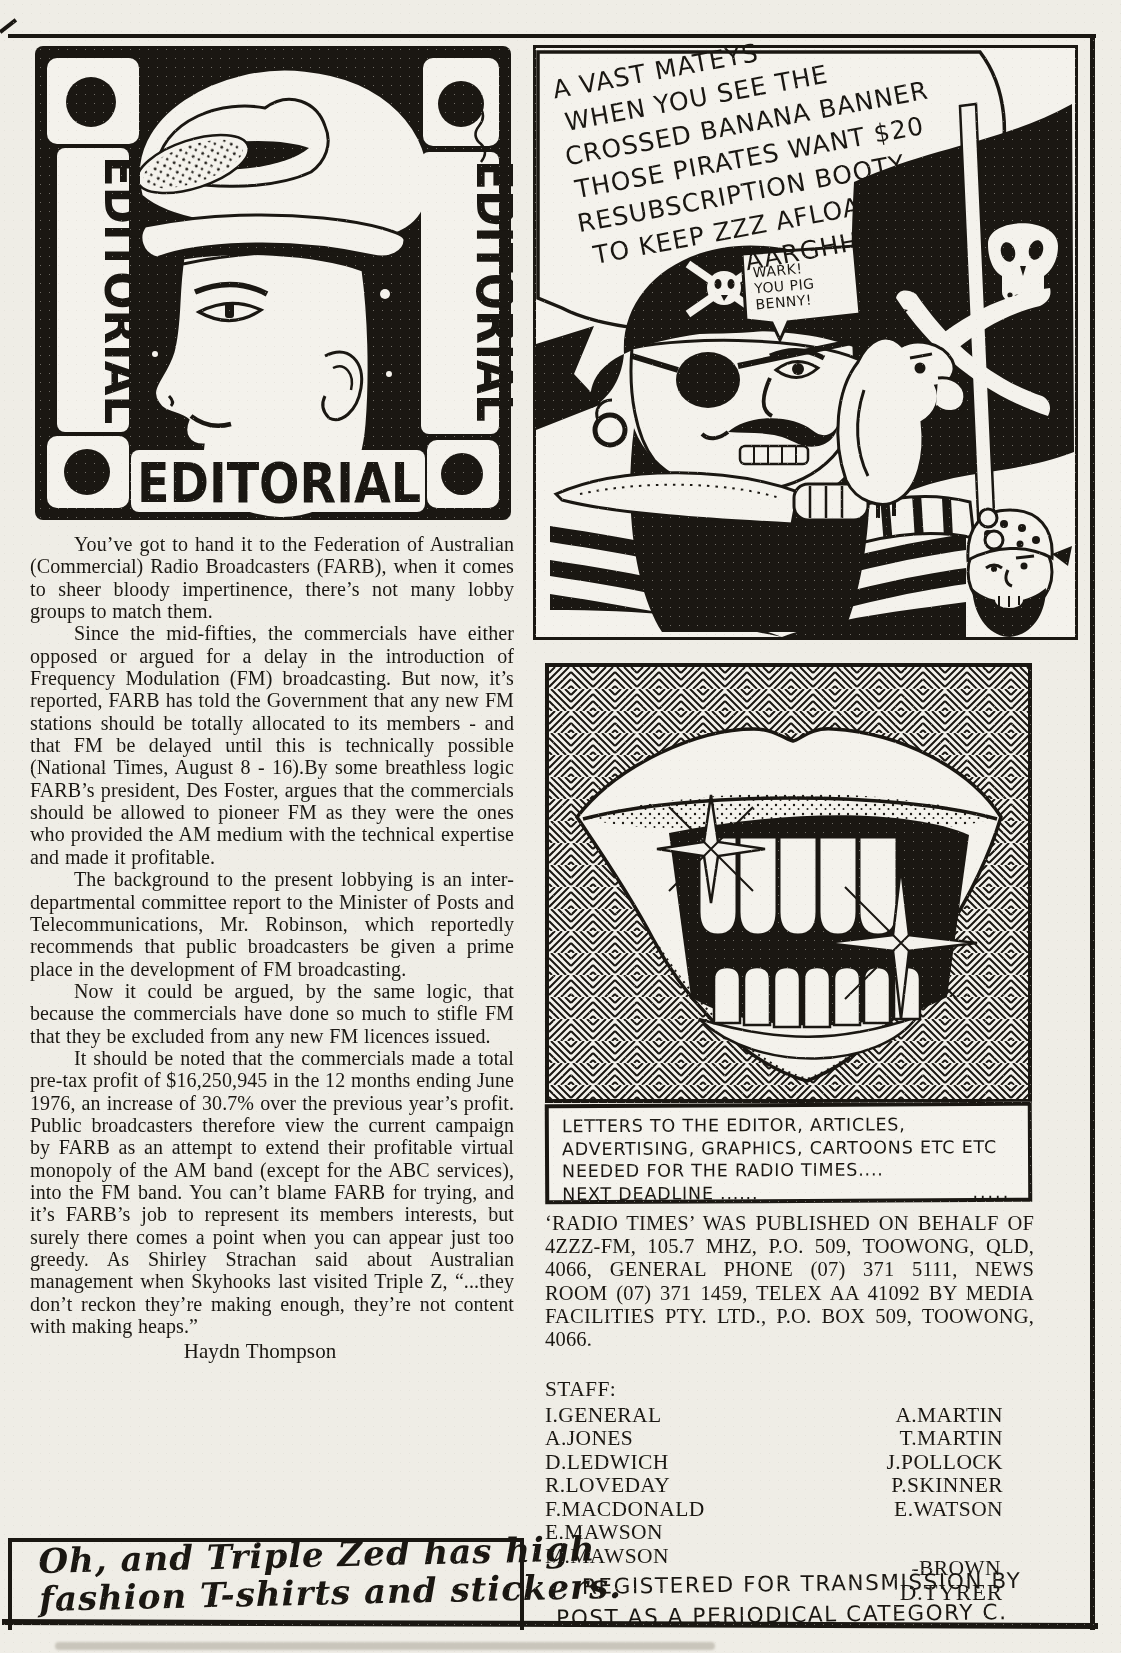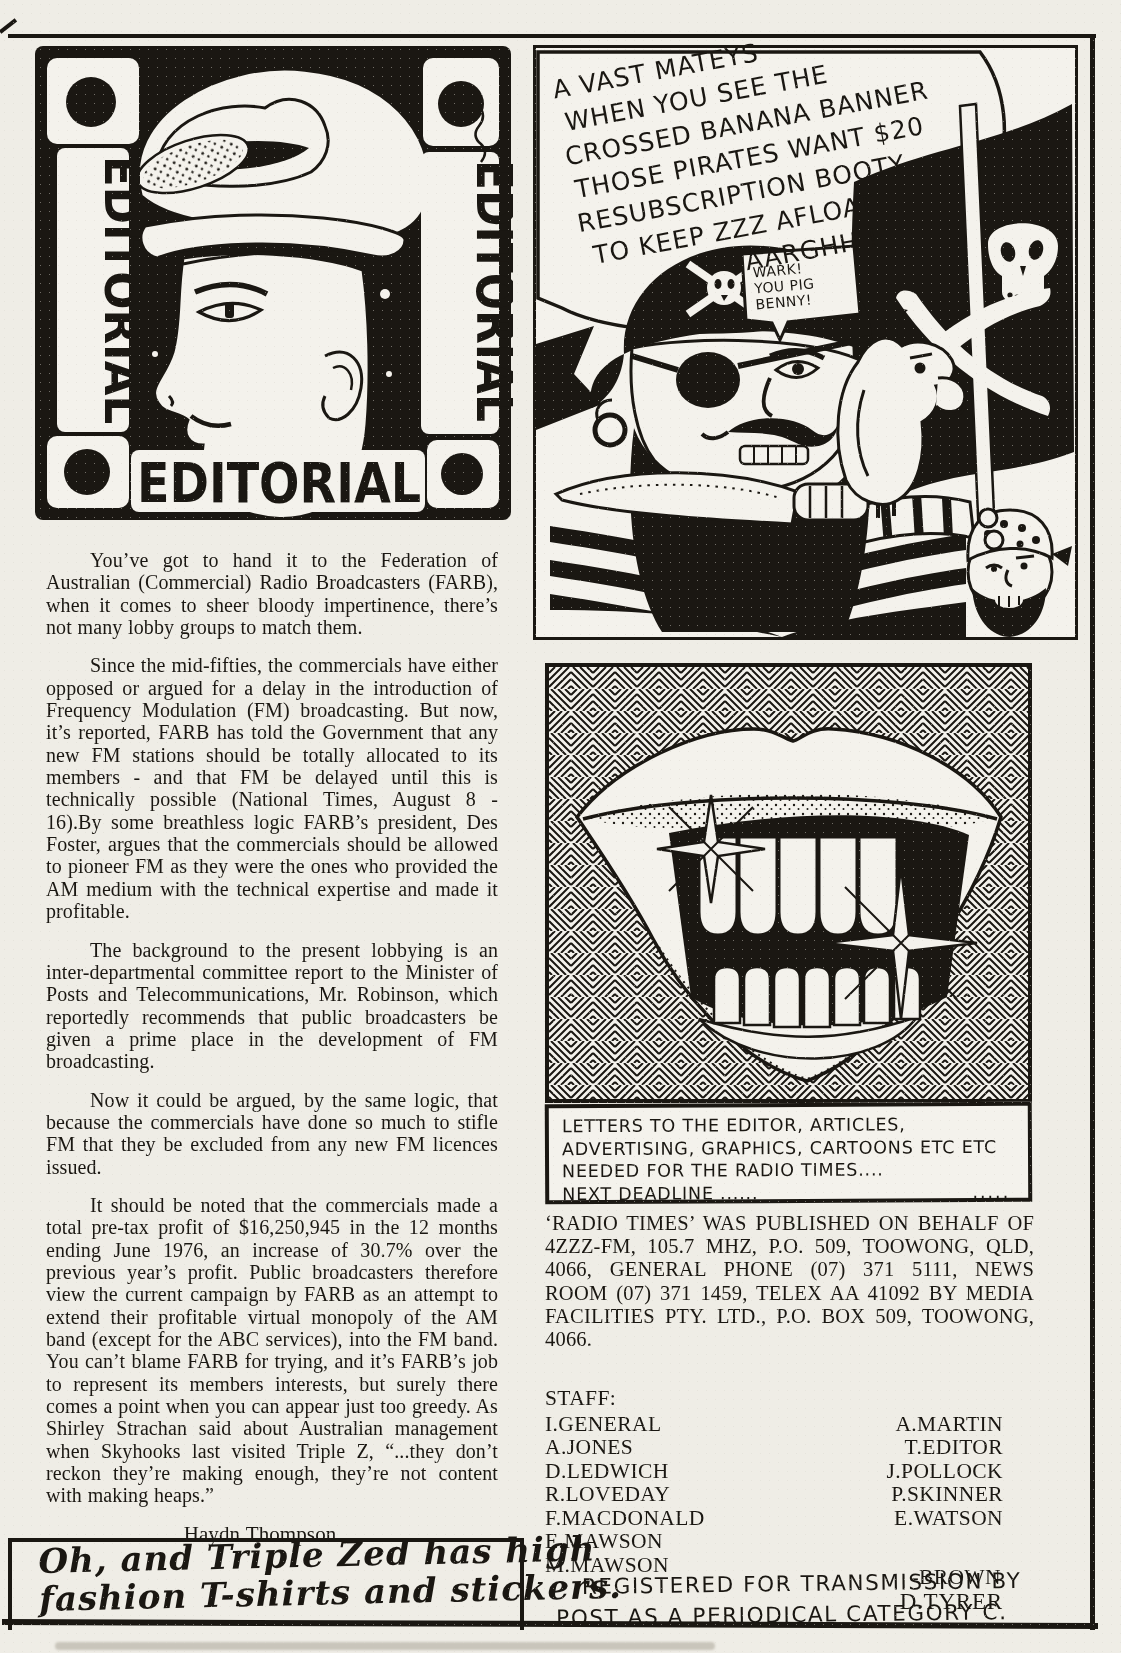--- a/index.html
+++ b/index.html
@@ -31,21 +31,21 @@
   
   .editorial-art{position:absolute;left:33px;top:44px;width:480px;height:478px;}
   .editorial-art svg{display:block;width:100%;height:100%;}
 
   
   .article{
     position:absolute;left:30px;top:533px;width:484px;
     font-size:20px;line-height:22.35px;text-align:justify;
     letter-spacing:.1px;word-spacing:.6px;
   }
-  .article p{margin:16px;text-indent:44px;}
+  .article p{margin:0;text-indent:44px;}
   .byline{margin-top:3px;text-align:center;padding-right:24px;font-size:21px;text-indent:0;}
 
   
   .note-box{
     position:absolute;left:8px;top:1538px;width:516px;height:92px;
     border:4px solid var(--ink);border-bottom:none;box-sizing:border-box;
   }
   .note-script{
     position:absolute;left:26px;top:0px;
     font-family:"DejaVu Serif", serif;font-style:italic;font-weight:bold;
@@ -97,21 +97,21 @@
 
   
   .pub-info{
     position:absolute;left:545px;top:1212px;width:489px;
     font-size:20.5px;line-height:23.2px;text-align:justify;
     letter-spacing:.2px;word-spacing:1px;
   }
 
   
   .staff{position:absolute;left:545px;top:1378px;width:458px;font-size:21.5px;line-height:23.5px;letter-spacing:.4px;}
-  .staff-heading{margin:9px 0 2px 0;}
+  .staff-heading{margin:0 0 2px 0;}
   .staff-cols{display:flex;justify-content:space-between;}
   .staff-col{list-style:none;margin:0;padding:0;}
   .staff-col.right{text-align:right;}
   .staff-col.right li:nth-child(6){padding-right:2px;margin-top:36px;}
   .staff-col.right li:last-child{font-weight:normal;font-size:23px;letter-spacing:.8px;}
 
   
   .registration{
     position:absolute;left:556px;top:1568px;width:480px;
     font-family:"DejaVu Sans", sans-serif;font-size:21.5px;line-height:31px;
@@ -439,21 +439,21 @@
         <li>I.GENERAL</li>
         <li>A.JONES</li>
         <li>D.LEDWICH</li>
         <li>R.LOVEDAY</li>
         <li>F.MACDONALD</li>
         <li>E.MAWSON</li>
         <li>M.MAWSON</li>
       </ul>
       <ul class="staff-col right">
         <li>A.MARTIN</li>
-        <li>T.EDITOR</li>
+        <li>T.MARTIN</li>
         <li>J.POLLOCK</li>
         <li>P.SKINNER</li>
         <li>E.WATSON</li>
         <li>-BROWN</li>
         <li>D.TYRER</li>
       </ul>
     </div>
   </div>
 
   <div class="registration">

